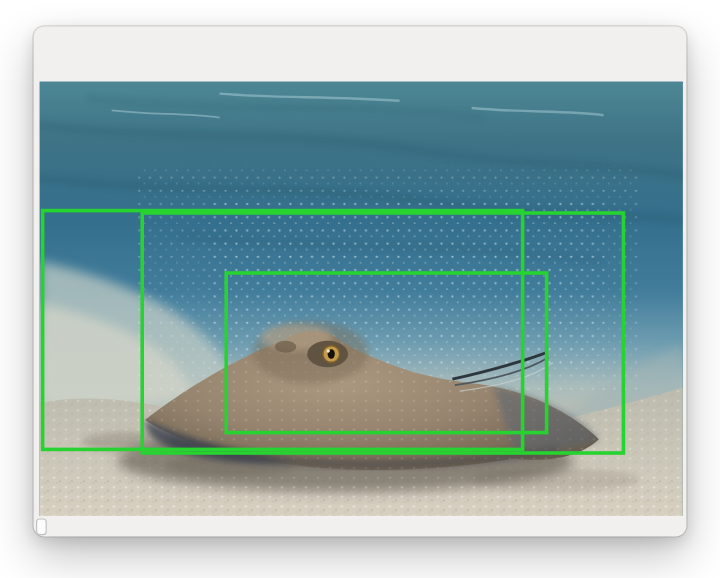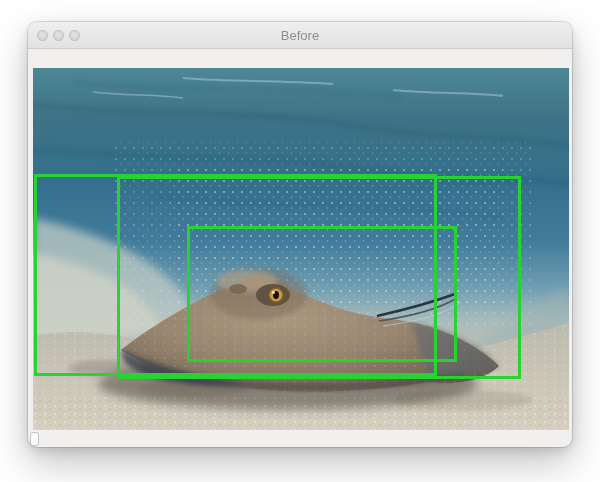--- a/index.html
+++ b/index.html
@@ -36,28 +36,20 @@
     position:absolute; left:2px; top:410px; width:9px; height:14px;
     background:#fcfcfc; border:1px solid #c2c2c2; border-radius:3px; box-sizing:border-box;
   }
 </style>
 </head>
 <body>
 
 <div class="page">
   <div class="window">
 
-    <div class="titlebar">
-      <div class="lights">
-        <span class="light"></span>
-        <span class="light"></span>
-        <span class="light"></span>
-      </div>
-      <span class="title">Before</span>
-    </div>
 
     <div class="photo" title="underwater-stingray-on-sandy-seabed">
       <svg width="536" height="362" viewBox="0 0 536 362">
         <defs>
           <linearGradient id="waterGrad" x1="0" y1="0" x2="0" y2="1">
             <stop offset="0" stop-color="#4d8795"></stop>
             <stop offset="0.14" stop-color="#3e7386"></stop>
             <stop offset="0.32" stop-color="#346f8d"></stop>
             <stop offset="0.48" stop-color="#417c9b"></stop>
             <stop offset="0.60" stop-color="#6d9cb0"></stop>

